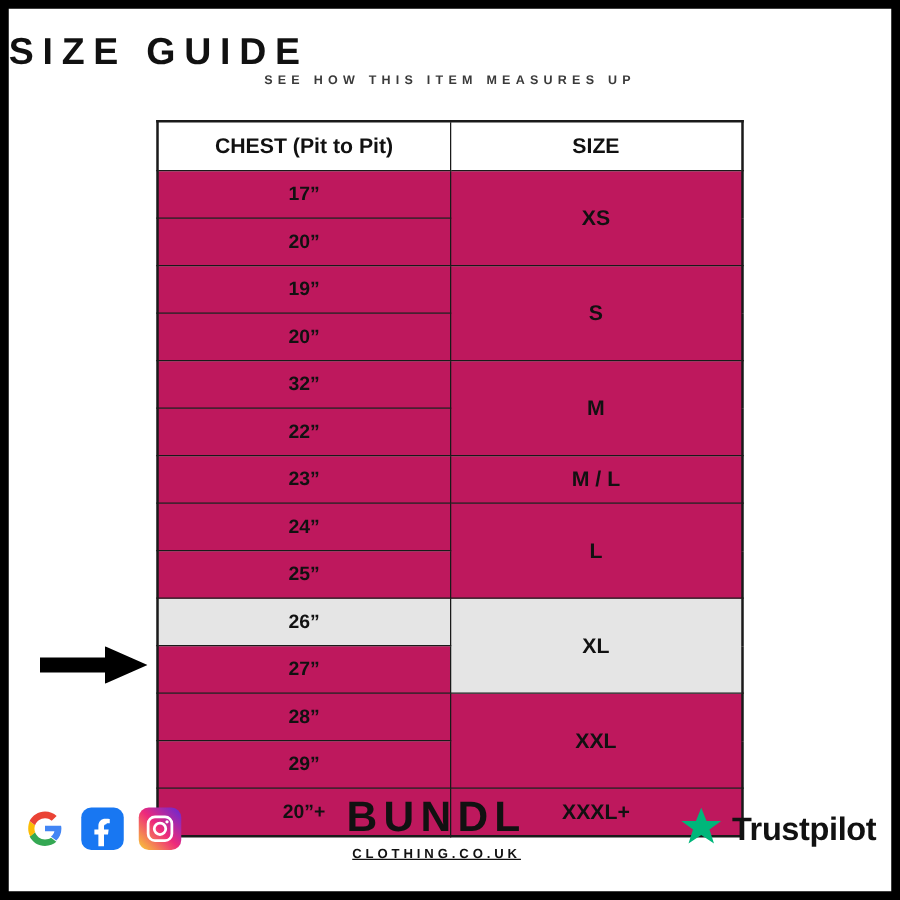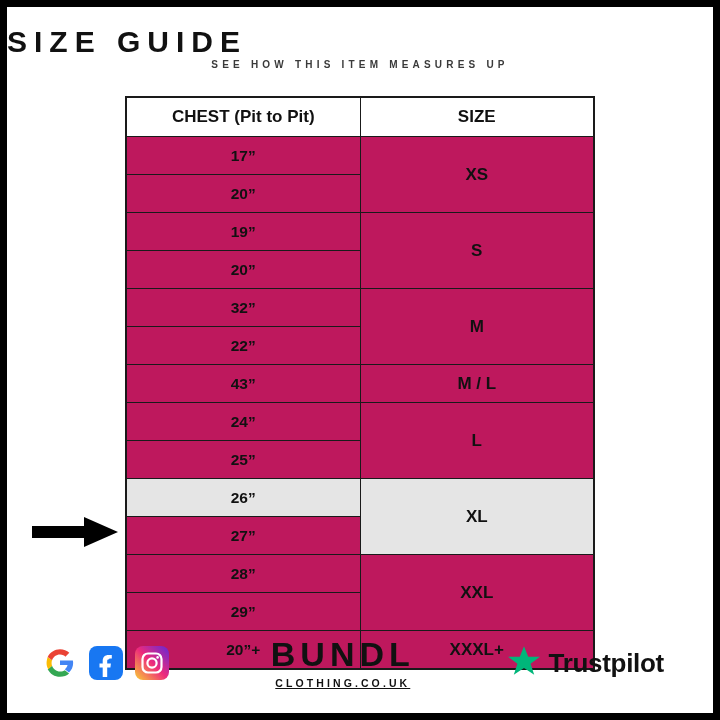--- a/index.html
+++ b/index.html
@@ -80,27 +80,27 @@
     top: 421px;
     width: 86px;
     height: 30px;
   }
   .arrow svg {
     display: block;
   }
   .footer {
     position: absolute;
     left: 0;
-    right: 13px;
+    right: 0;
     bottom: 16px;
     height: 68px;
     display: flex;
     align-items: center;
     justify-content: space-between;
-    padding: 0 36px;
+    padding: 0 12px;
     box-sizing: border-box;
   }
   .socials {
     display: flex;
     align-items: center;
     gap: 12px;
   }
   .social-icon {
     width: 34px;
     height: 34px;
@@ -184,21 +184,21 @@
 
         <tr>
           <td class="chest grey">32”</td>
           <td class="size grey" rowspan="2">M</td>
         </tr>
         <tr>
           <td class="chest grey">22”</td>
         </tr>
 
         <tr>
-          <td class="chest grey">43”</td>
+          <td class="chest grey">23”</td>
           <td class="size grey">M / L</td>
         </tr>
 
         <tr>
           <td class="chest grey">24”</td>
           <td class="size grey" rowspan="2">L</td>
         </tr>
         <tr>
           <td class="chest grey">25”</td>
         </tr>

